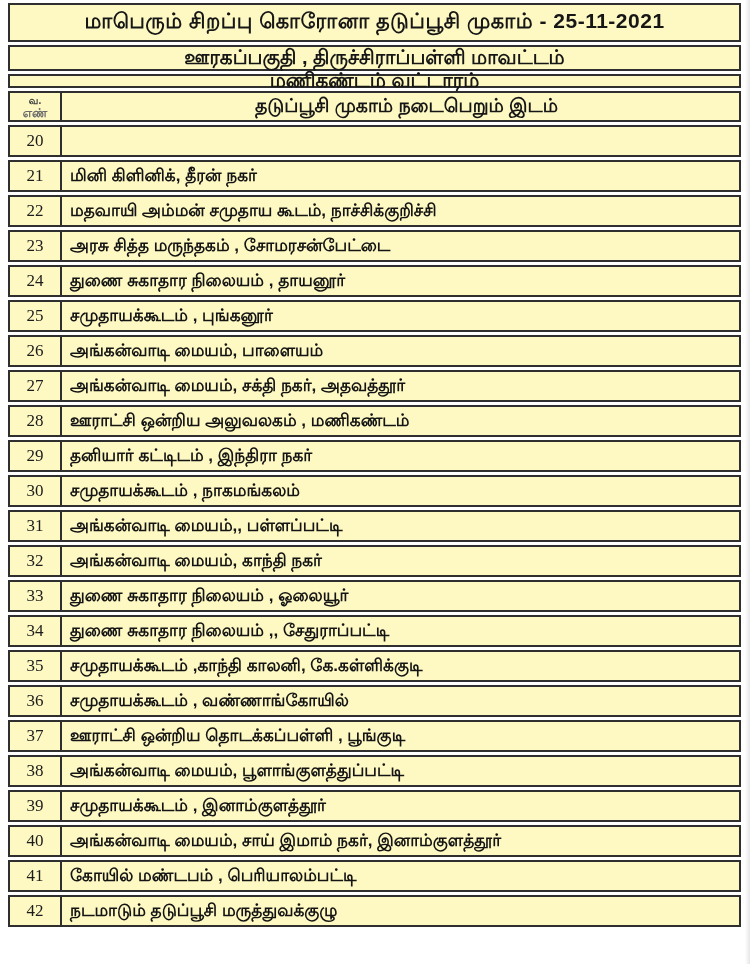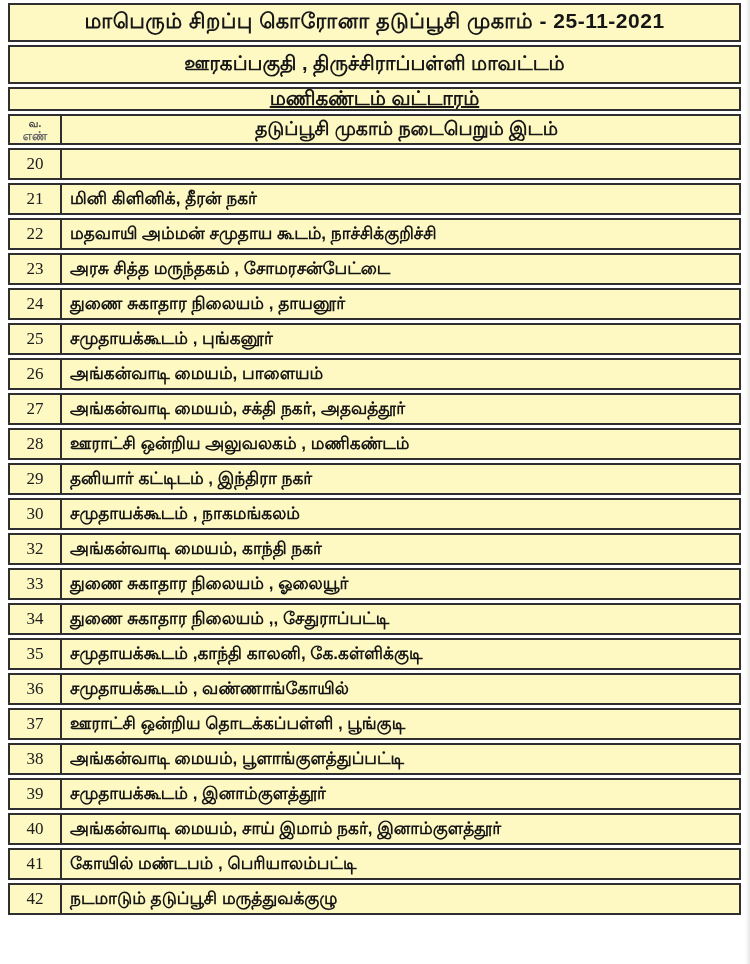--- a/index.html
+++ b/index.html
@@ -25,22 +25,22 @@
   }
   .hdr {
     display: flex;
     align-items: center;
     justify-content: center;
     text-align: center;
     font-weight: 700;
     color: #161616;
   }
   .h1 { height: 39px; font-size: 21px; letter-spacing: 0.5px; }
-  .h2 { height: 39px; font-size: 20px; }
-  .h3 { height: 24px; font-size: 20px; text-decoration: underline; }
+  .h2 { height: 26px; font-size: 20px; }
+  .h3 { height: 14px; font-size: 20px; }
   .row {
     display: flex;
     align-items: stretch;
     height: 32px;
     margin-bottom: 3px;
   }
   .colhead { height: 31px; }
   .cell-no {
     width: 52px;
     flex: 0 0 52px;
@@ -144,20 +144,24 @@
   </div>
   <div class="box row">
     <div class="cell-no">29</div>
     <div class="cell-place">தனியார் கட்டிடம் , இந்திரா நகர்</div>
   </div>
   <div class="box row">
     <div class="cell-no">30</div>
     <div class="cell-place">சமுதாயக்கூடம் , நாகமங்கலம்</div>
   </div>
   <div class="box row">
+    <div class="cell-no">31</div>
+    <div class="cell-place">அங்கன்வாடி மையம்,, பள்ளப்பட்டி</div>
+  </div>
+  <div class="box row">
     <div class="cell-no">32</div>
     <div class="cell-place">அங்கன்வாடி மையம், காந்தி நகர்</div>
   </div>
   <div class="box row">
     <div class="cell-no">33</div>
     <div class="cell-place">துணை சுகாதார நிலையம் , ஓலையூர்</div>
   </div>
   <div class="box row">
     <div class="cell-no">34</div>
     <div class="cell-place">துணை சுகாதார நிலையம் ,, சேதுராப்பட்டி</div>

